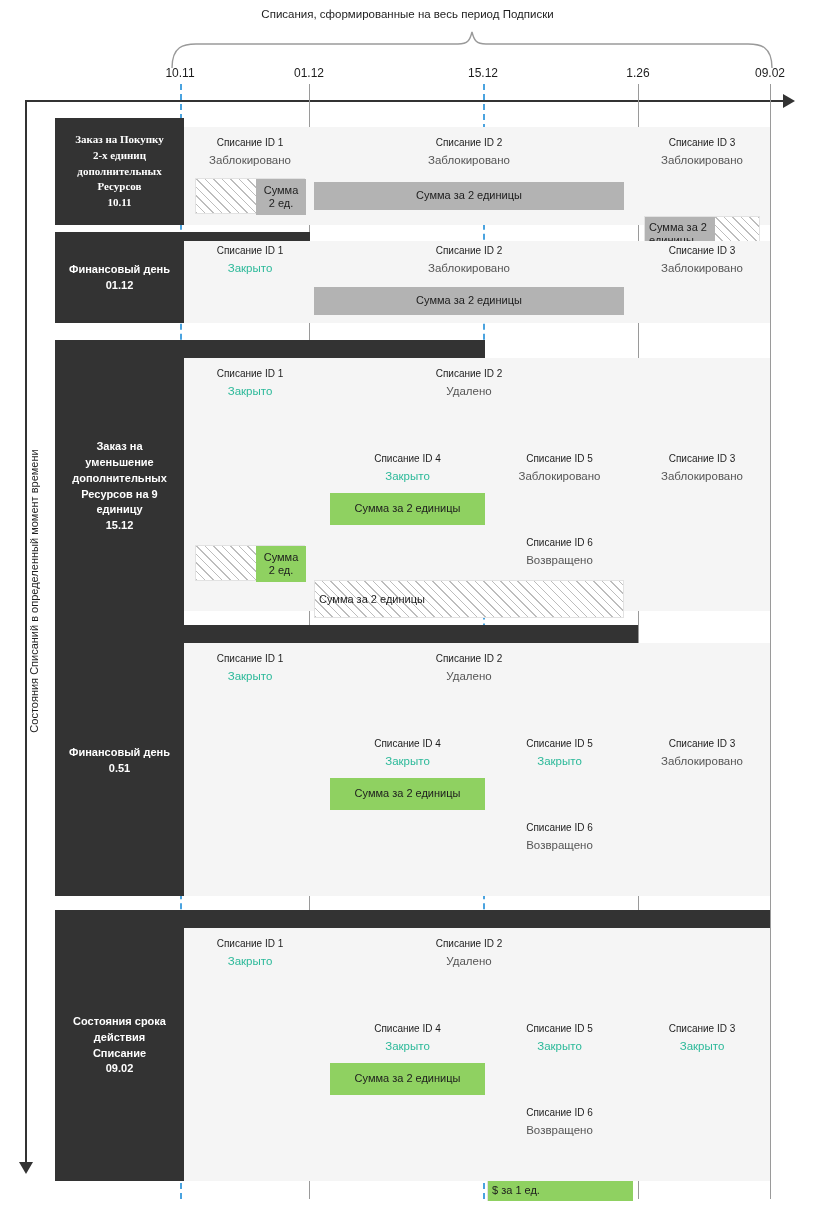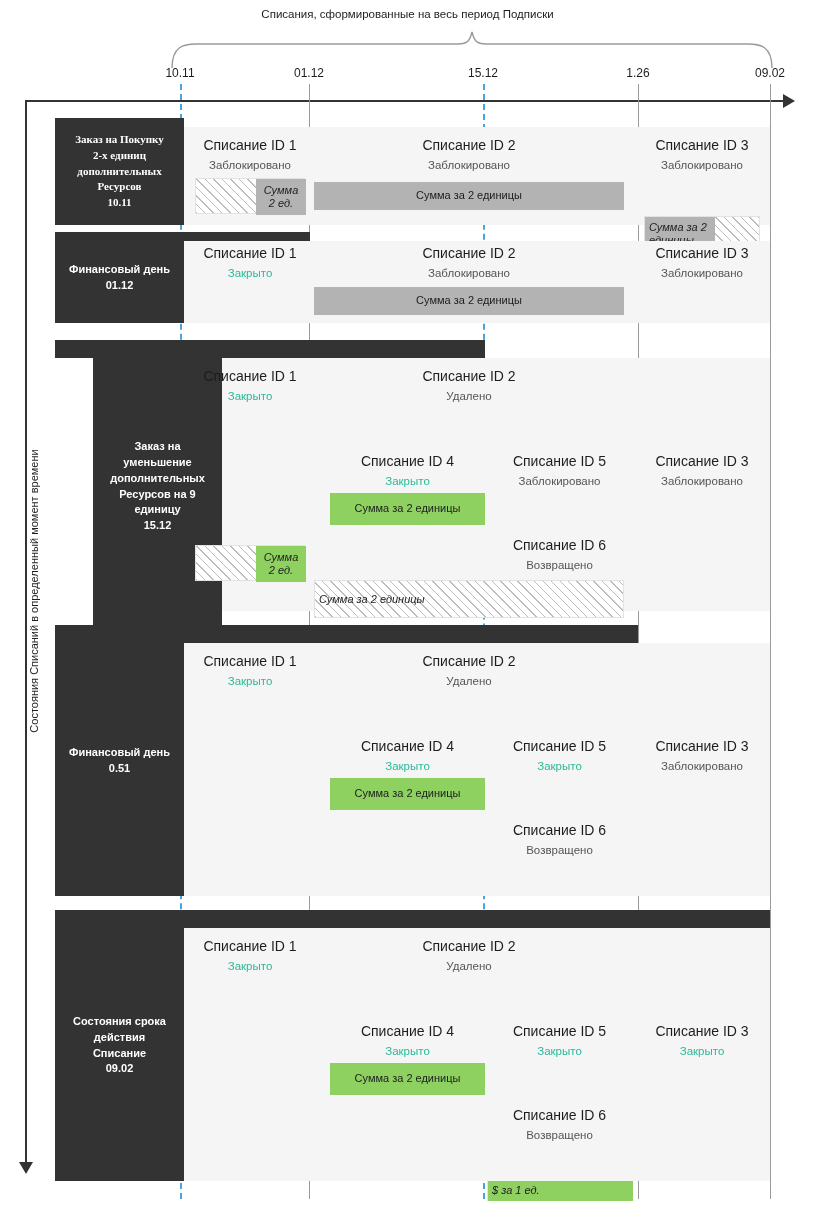--- a/index.html
+++ b/index.html
@@ -31,35 +31,34 @@
 
   
   .rowbar{background:#333333;height:18px;}
   .rowpanel{background:#f5f5f5;}
   .rowlabel{background:#333333;color:#ffffff;font-weight:bold;font-size:11px;
             display:flex;align-items:center;justify-content:center;text-align:center;
             line-height:1.45;padding:0 6px;box-sizing:border-box;}
 
   
   .chg{box-sizing:border-box;}
-  .chg-id{font-size:14px;text-align:center;color:#1d1d1d;line-height:1.2;}
+  .chg-id{font-size:10px;text-align:center;color:#1d1d1d;line-height:1.2;}
   .chg-st{font-size:11.5px;text-align:center;line-height:1.2;margin-top:5px;}
   .st-blocked{color:#555;}
   .st-deleted{color:#555;}
   .st-returned{color:#555;}
   .st-closed{color:#2bb999;}
 
   .hatch{
     background-color:#ffffff;
     background-image:repeating-linear-gradient(45deg,
        #bdbdbd 0px,#bdbdbd 1px,rgba(0,0,0,0) 1px,rgba(0,0,0,0) 6px);
     border:1px solid #e2e2e2;
     box-sizing:border-box;
     position:relative;
-    font-style:italic;
   }
   .amt{
     position:absolute;font-size:11px;line-height:1.2;box-sizing:border-box;
     display:flex;align-items:center;
     color:#1d1d1d;
   }
   .amt.center{justify-content:center;text-align:center;}
   .amt.left{justify-content:flex-start;padding-left:4px;}
   .gray{background:#b3b3b3;}
   .green{background:#8fd161;}
@@ -173,21 +172,21 @@
 </div>
 <div class="abs hatch" style="left:644px;top:285px;width:116px;height:34px;">
   <div class="amt gray left" style="left:0;top:0;width:70px;height:34px;flex-direction:column;align-items:flex-start;justify-content:center;">
     <span>Сумма за 2</span>
     <span>единицы</span>
   </div>
 </div>
 
 <div class="abs rowbar" style="left:55px;top:340px;width:430px;"></div>
 <div class="abs rowpanel" style="left:184px;top:358px;width:586px;height:253px;"></div>
-<div class="abs rowlabel" style="left:55px;top:340px;width:129px;height:293px;margin-left:38px;">
+<div class="abs rowlabel" style="left:55px;top:340px;width:129px;height:293px;">
   <div>
     <div>Заказ на</div>
     <div>уменьшение</div>
     <div>дополнительных</div>
     <div>Ресурсов на 9</div>
     <div>единицу</div>
     <div>15.12</div>
   </div>
 </div>
 

